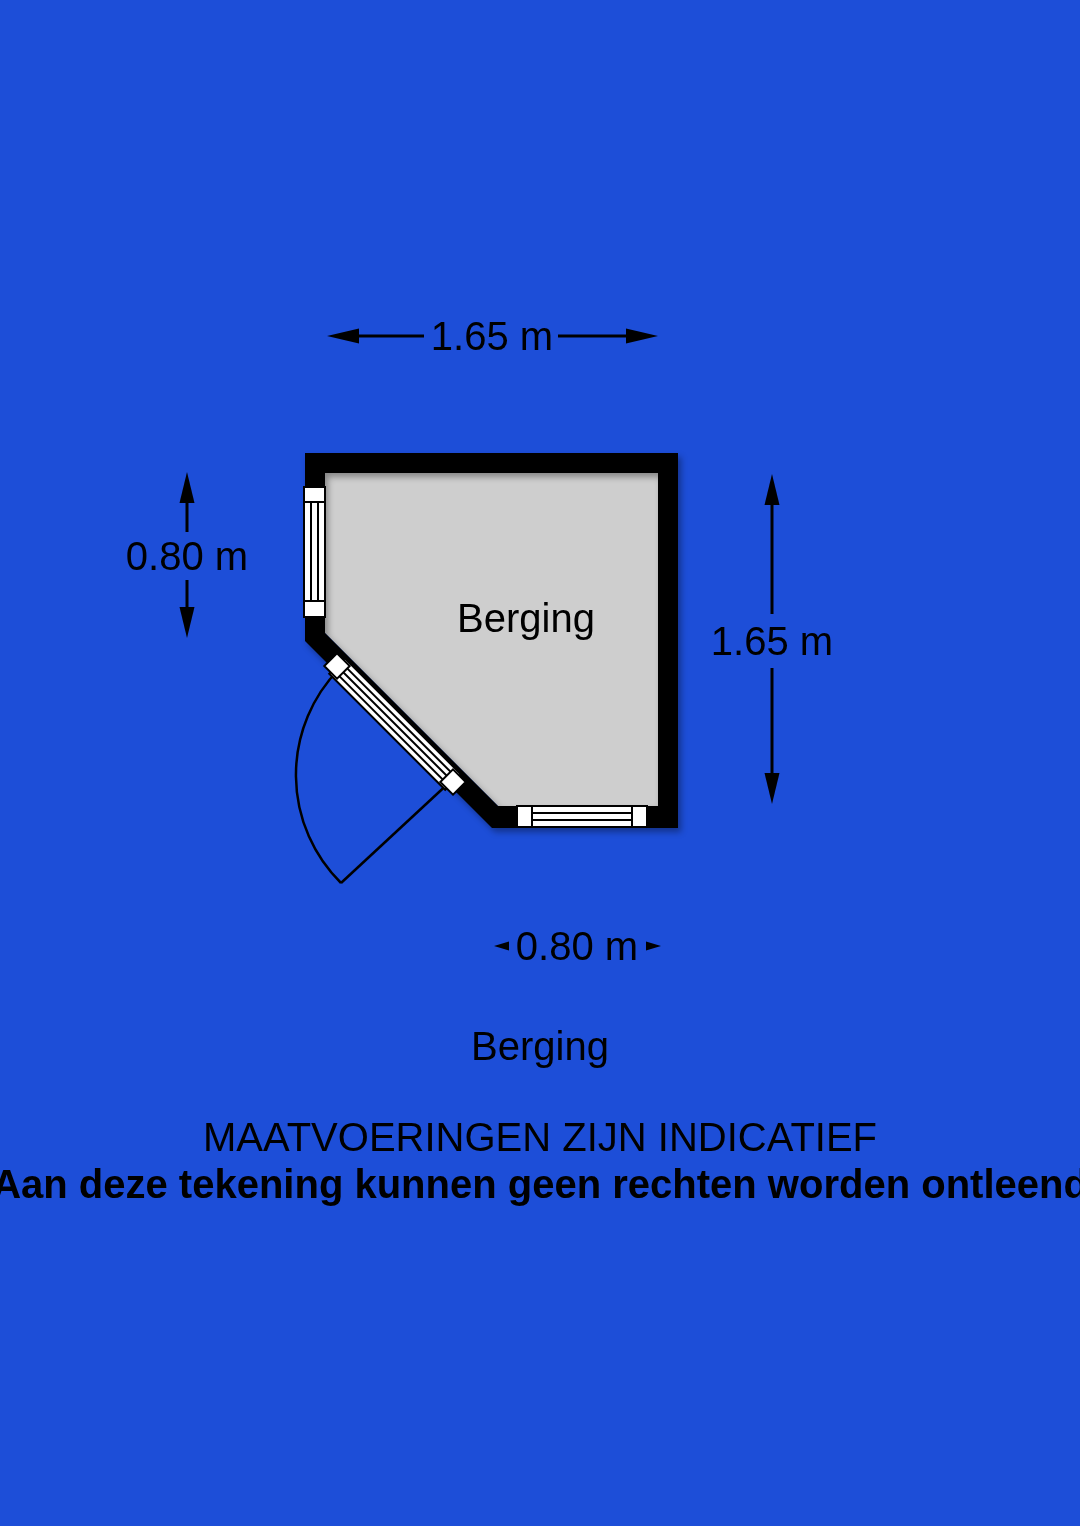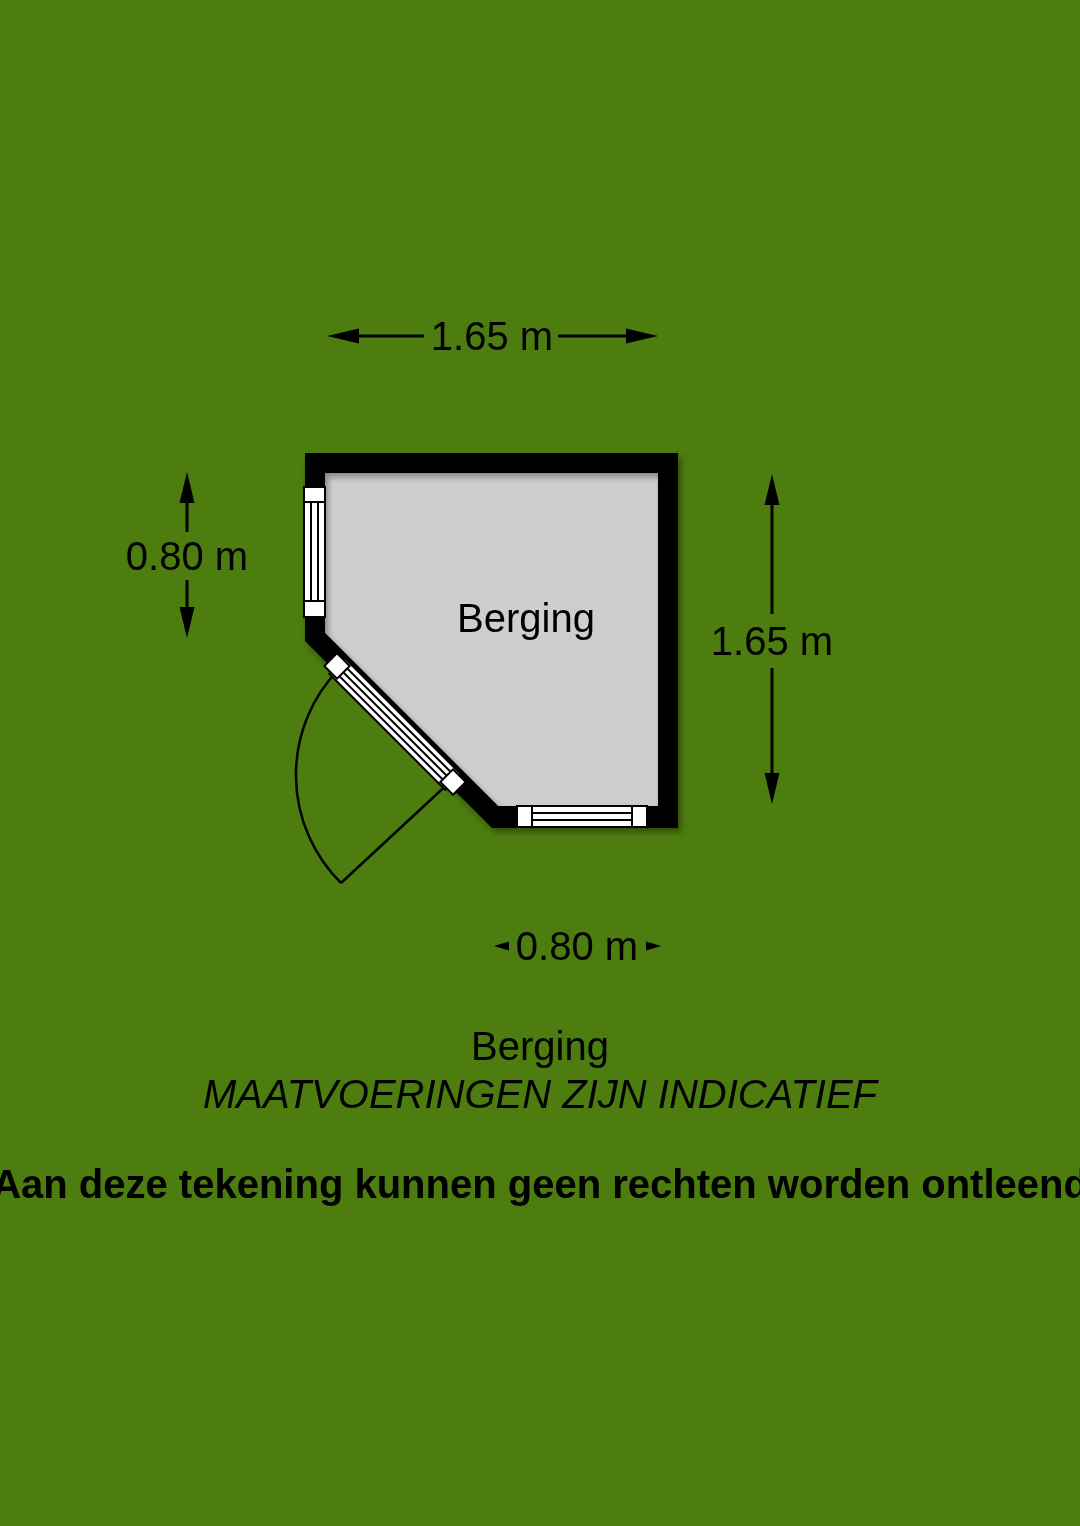--- a/index.html
+++ b/index.html
@@ -2,21 +2,21 @@
 <html><head>
 <meta charset="utf-8">
 <style>
   * { margin: 0; padding: 0; box-sizing: border-box; }
   html, body { background: #ffffff; }
   body { font-family: "Liberation Sans", sans-serif; color: #000000; }
   .page {
     position: relative;
     width: 1080px;
     height: 1526px;
-    background: #4d7c0f;
+    background: #1d4ed8;
     overflow: hidden;
   }
   .plan-svg {
     position: absolute;
     left: 0; top: 0;
     width: 1080px;
     height: 1526px;
   }
   .walls { filter: drop-shadow(3px 4px 3px rgba(0,0,0,0.35)); }
   .lbl {
@@ -26,21 +26,21 @@
     font-size: 40px;
     line-height: 1.15;
     color: #000000;
   }
   .lbl-dim-top    { left: 492px; top: 336px; }
   .lbl-dim-left   { left: 187px; top: 556px; }
   .lbl-dim-right  { left: 772px; top: 641px; }
   .lbl-dim-bottom { left: 577px; top: 946px; }
   .lbl-room       { left: 526px; top: 618px; }
   .lbl-caption    { left: 540px; top: 1046px; }
-  .lbl-disc1      { left: 540px; top: 1094px; font-style: italic; }
+  .lbl-disc1      { left: 540px; top: 1137px; }
   .lbl-disc2      { left: 540px; top: 1184px; font-weight: bold; }
 </style>
 </head>
 <body>
 
 <div class="page">
 
   <svg class="plan-svg" viewBox="0 0 1080 1526">
 
     <g stroke="#000000" fill="#000000">

